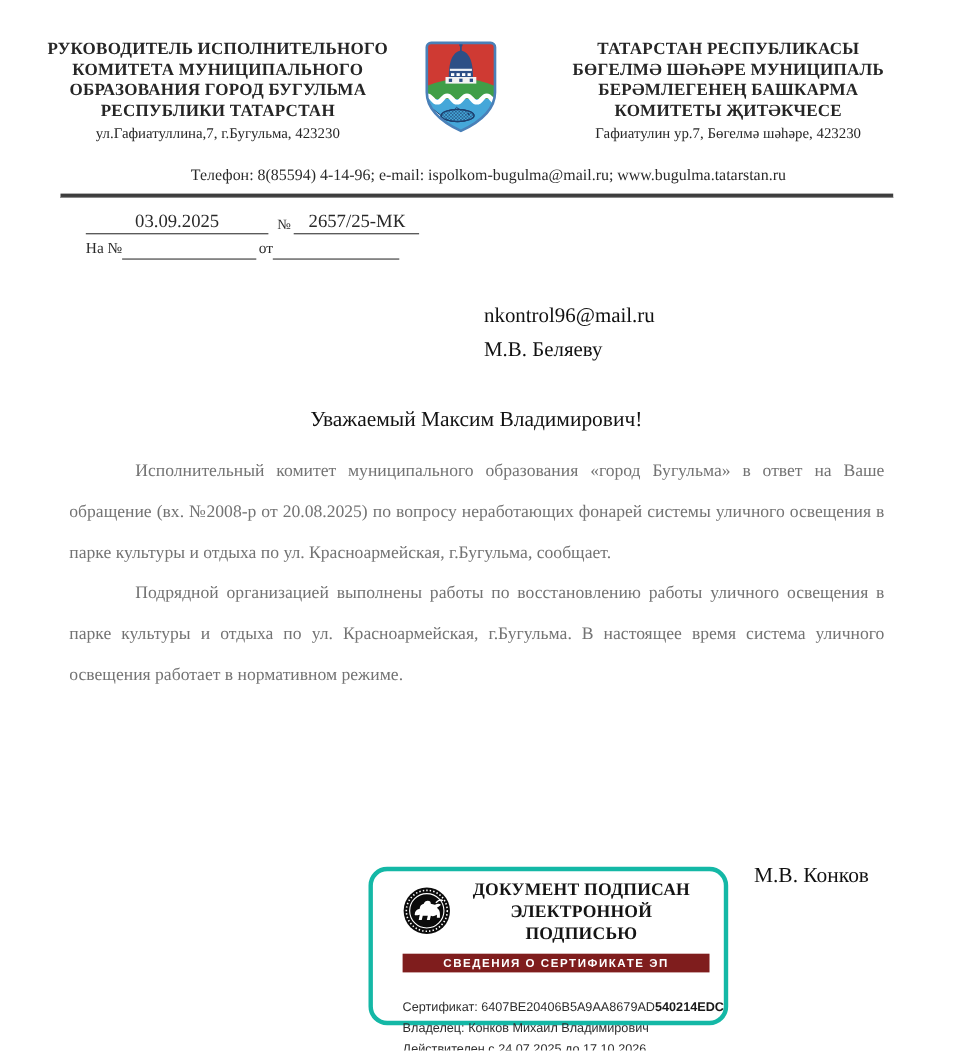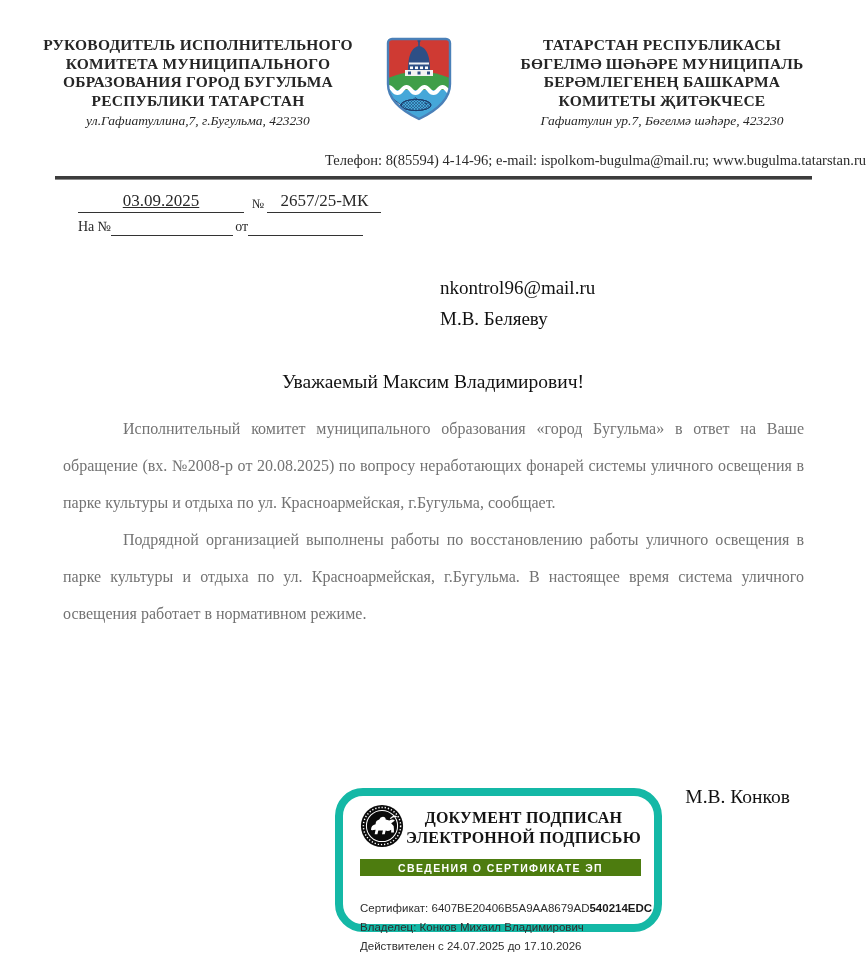--- a/index.html
+++ b/index.html
@@ -18,40 +18,40 @@
     display: flex; justify-content: space-between; align-items: flex-start;
     padding: 0 8px 0 23px;
   }
   .org { text-align: center; color: #262626; }
   .org-ru { width: 350px; }
   .org-tt { width: 392px; }
   .org-line {
     font-weight: bold; font-size: 15.5px; line-height: 18.5px; letter-spacing: .2px;
     white-space: nowrap;
   }
-  .org-address { font-size: 13.5px; margin-top: 3px; white-space: nowrap; font-style: italic; }
+  .org-address { font-size: 13.5px; margin-top: 3px; white-space: nowrap; }
   .emblem-wrap { width: 68px; flex: 0 0 68px; padding-top: 1px; }
 
   
   .contact-line {
-    text-align: right; font-size: 14.5px; color: #2a2a2a;
+    text-align: center; font-size: 14.5px; color: #2a2a2a;
     margin-top: 23px;
     margin-left: 22px;
   }
   .header-rule {
     margin: 7px 54px 0 55px; height: 4px;
     background: #3c3c3c; border-bottom: 1px solid #8a8a8a;
   }
 
   
   .ref-block { margin: 9px 0 0 78px; color: #2a2a2a; }
   .ref-row1 { display: flex; align-items: flex-end; height: 24px; }
   .u-date {
     display: inline-block; width: 166px; text-align: center;
-    border-bottom: 1.2px solid #333; font-size: 17px; line-height: 22px; text-decoration: underline;
+    border-bottom: 1.2px solid #333; font-size: 17px; line-height: 22px;
   }
   .no-sign { font-size: 13px; padding: 0 3px 1px 8px; }
   .u-number {
     display: inline-block; width: 114px; text-align: center;
     border-bottom: 1.2px solid #333; font-size: 17px; line-height: 22px;
   }
   .ref-row2 { display: flex; align-items: center; height: 27px; font-size: 14px; }
   .blank { display: inline-block; border-bottom: 1.2px solid #333; height: 18px; }
   .blank-1 { width: 122px; }
   .blank-2 { width: 115px; }
@@ -69,34 +69,34 @@
     font-size: 16px; line-height: 37px; text-align: justify;
     text-indent: 60px; color: #737373;
   }
 
   
   .sign-section { position: absolute; left: 0; top: 784px; width: 866px; height: 160px; }
   .signer-name { position: absolute; top: 2px; right: 76px; font-size: 19.5px; color: #111; }
 
   .stamp {
     position: absolute; left: 335px; top: 4px; width: 327px; height: 144px;
-    border: 8px solid #14b8a6; border-radius: 28px; background: #fff;
-    padding: 8px 13px 0 17px;
+    border: 4px solid #14b8a6; border-radius: 17px; background: #fff;
+    padding: 8px 13px 0 27px;
     font-family: "Liberation Sans", "DejaVu Sans", sans-serif;
   }
   .stamp-head { display: flex; align-items: center; }
   .stamp-emblem { flex: 0 0 46px; }
   .stamp-title {
     flex: 1; text-align: center;
     font-family: "Liberation Serif", "DejaVu Serif", serif;
     font-size: 16px; font-weight: 600; line-height: 20px; color: #141414;
     letter-spacing: .2px;
   }
   .stamp-bar {
-    margin-top: 7px; height: 17px; background: #4d7c0f;
+    margin-top: 7px; height: 17px; background: #7f1d1d;
     display: flex; align-items: center; justify-content: center;
   }
   .stamp-bar span {
     color: #fff; font-size: 10.5px; font-weight: bold; letter-spacing: 1.4px;
   }
   .stamp-info { margin-top: 23px; }
   .stamp-line { font-size: 11.5px; line-height: 19px; color: #2e2e2e; white-space: nowrap; }
   .cert-bold { font-weight: bold; color: #191919; }
 </style>
 </head>

